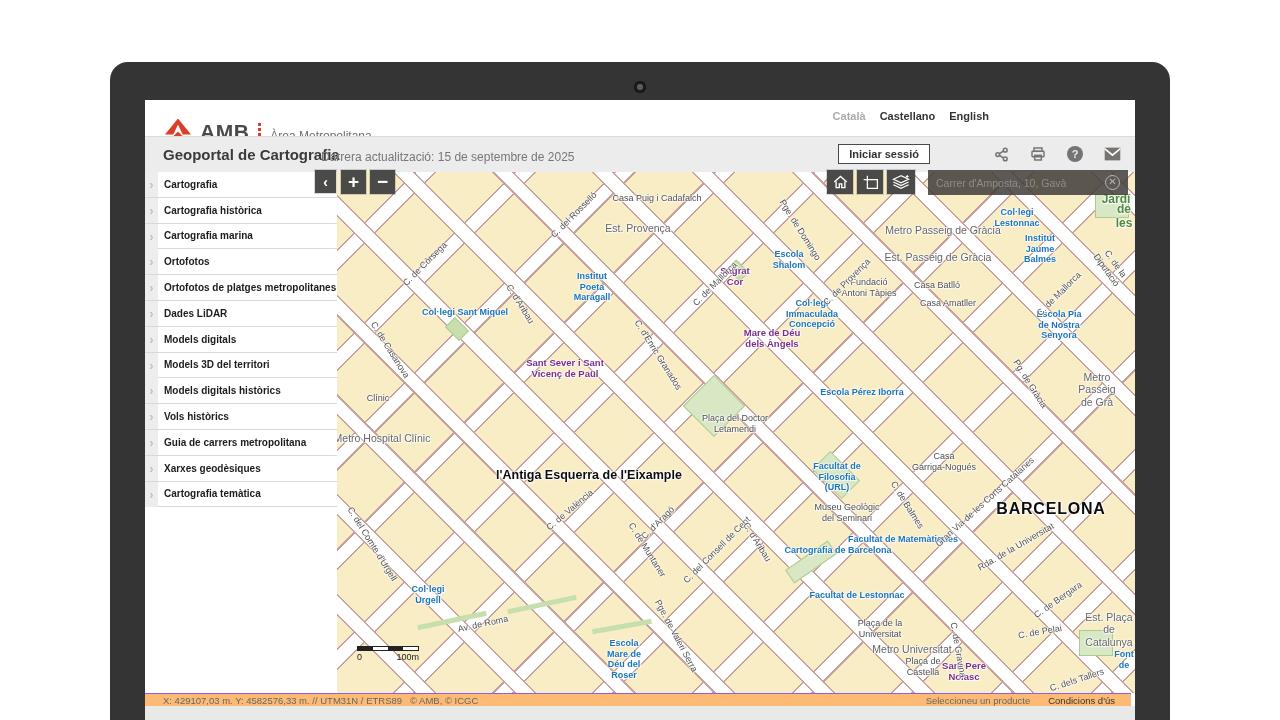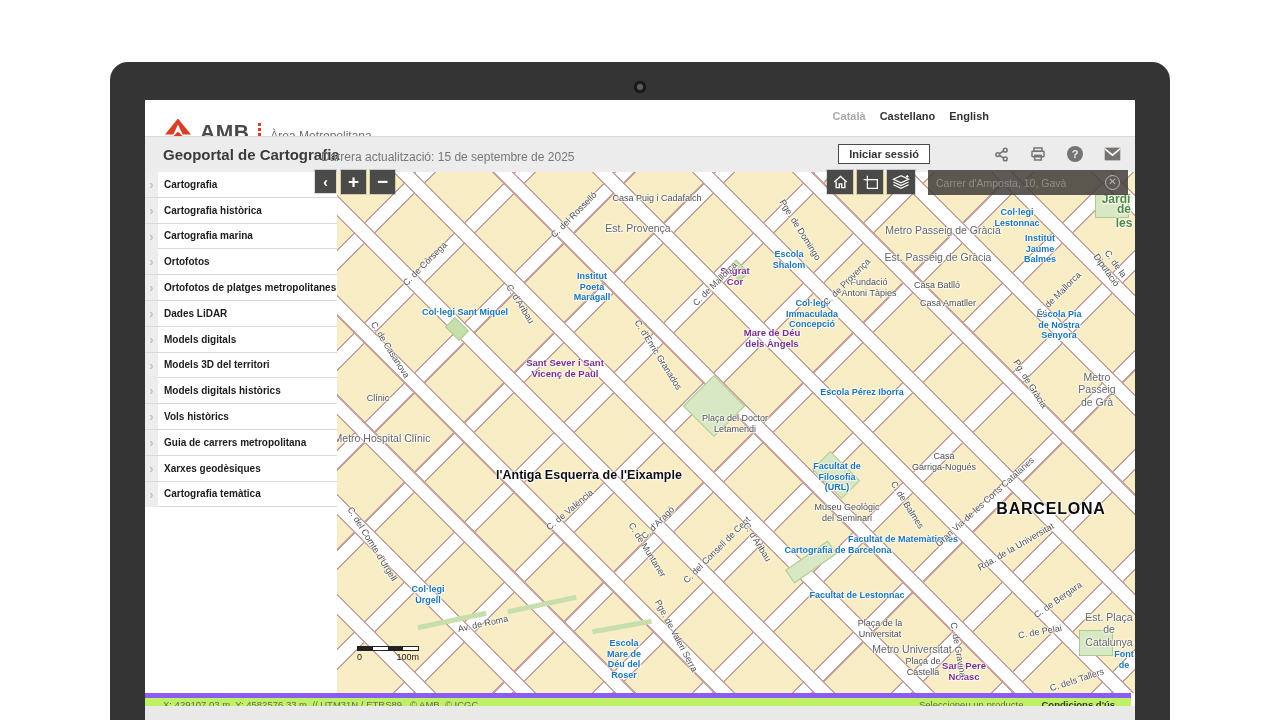--- a/index.html
+++ b/index.html
@@ -92,26 +92,26 @@
   .search-clear { width:15px; height:15px; border:1.5px solid #b9b7b4; border-radius:50%;
     color:#b9b7b4; font-size:10px; line-height:12px; text-align:center; cursor:pointer; flex:none; }
 
   
   .scalebar { position:absolute; left:212px; top:546px; width:62px; }
   .scalebar .bar { display:flex; height:5px; border:1px solid #222; background:#fff; }
   .scalebar .bar i { flex:1; } .scalebar .bar i:nth-child(odd){ background:#222; }
   .scalebar .lbls { display:flex; justify-content:space-between; font-size:9px; color:#222; margin-top:1px; }
 
   
-  .status { position:absolute; left:0; top:593px; width:986px; height:13px; background:#bef264;
-    border-top:5px solid #8b5cf6; font-size:9.5px; color:#666; }
+  .status { position:absolute; left:0; top:593px; width:986px; height:13px; background:#fdba74;
+    border-top:1px solid #8b5cf6; font-size:9.5px; color:#666; }
   .status .coords { position:absolute; left:18px; top:1px; }
   .status .attrib { position:absolute; left:265px; top:1px; }
   .status .right { position:absolute; right:16px; top:1px; display:flex; gap:18px; }
-  .status .terms { color:#333; font-weight:700; cursor:pointer; }
+  .status .terms { color:#333; font-weight:400; cursor:pointer; }
   .bottom-strip { position:absolute; left:0; top:606px; width:990px; height:14px; background:#e9e9e7; }
 </style>
 </head>
 <body>
 
 <div class="stage">
   <div class="frame"></div>
   <div class="camera"></div>
 
   <div class="app">

